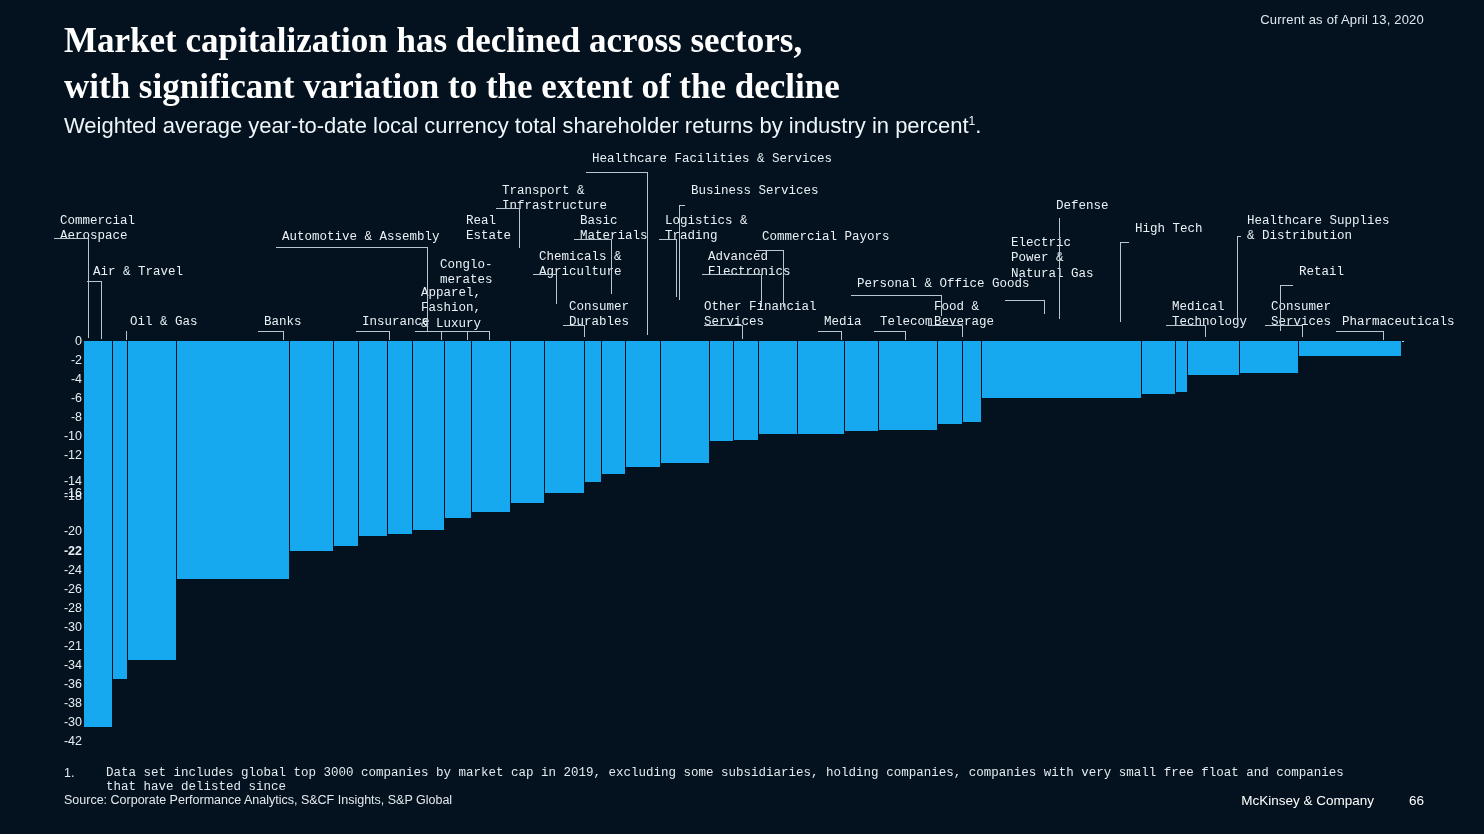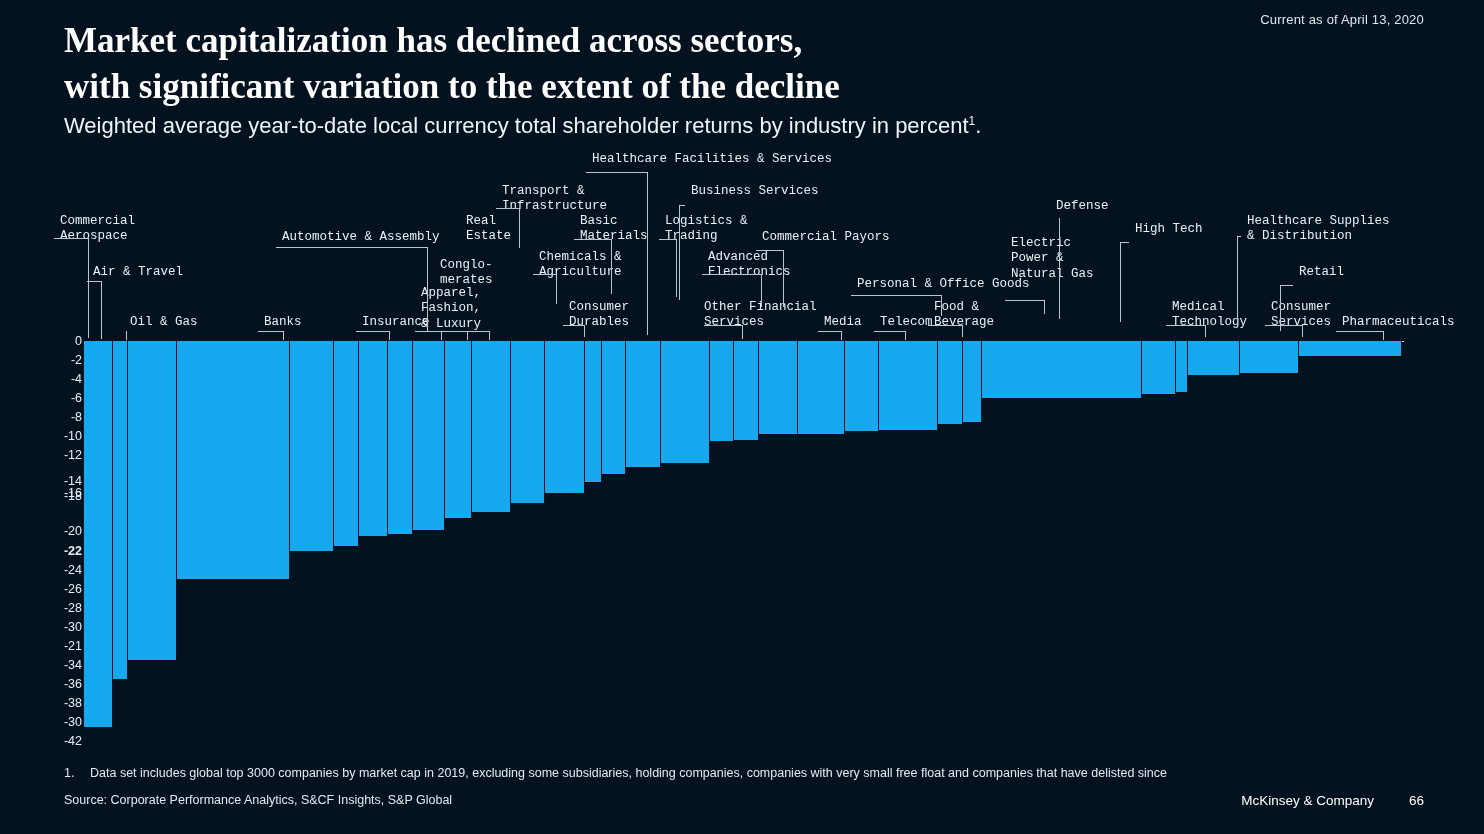--- a/index.html
+++ b/index.html
@@ -57,21 +57,21 @@
     text-align:left;white-space:pre-line;font-family:Liberation Mono, monospace;
   }
   .leader{
     position:absolute;background:#b9c6cf;
   }
   .footnote{
     position:absolute;left:64px;top:766px;width:1300px;
     font-size:12.5px;color:#e3eaef;
   }
   .footnote .num{position:absolute;left:0;top:0;}
-  .footnote .txt{display:block;margin-left:26px;}
+  .footnote .txt{display:block;margin-left:42px;font-family:Liberation Mono, monospace;}
   .source{
     position:absolute;left:64px;top:793px;
     font-size:12.5px;color:#e3eaef;
   }
   .brand{
     position:absolute;right:110px;top:793px;
     font-size:13.5px;color:#ffffff;
   }
   .pageno{
     position:absolute;right:60px;top:793px;

